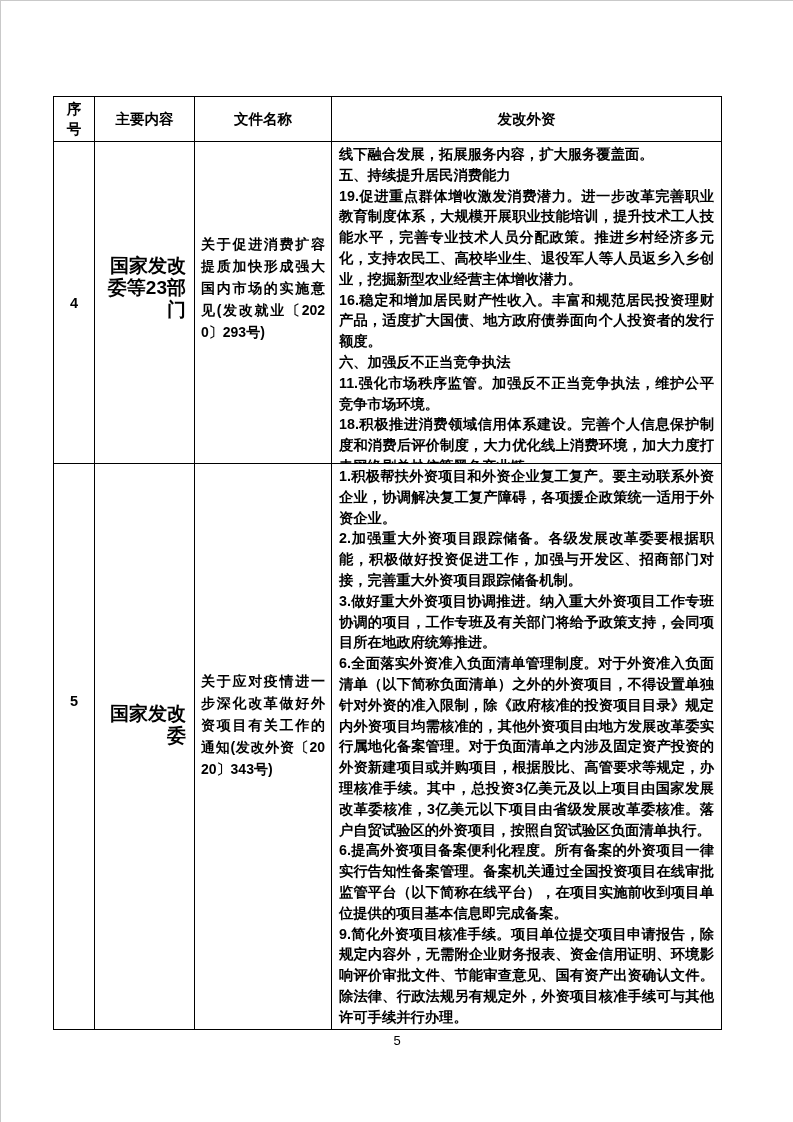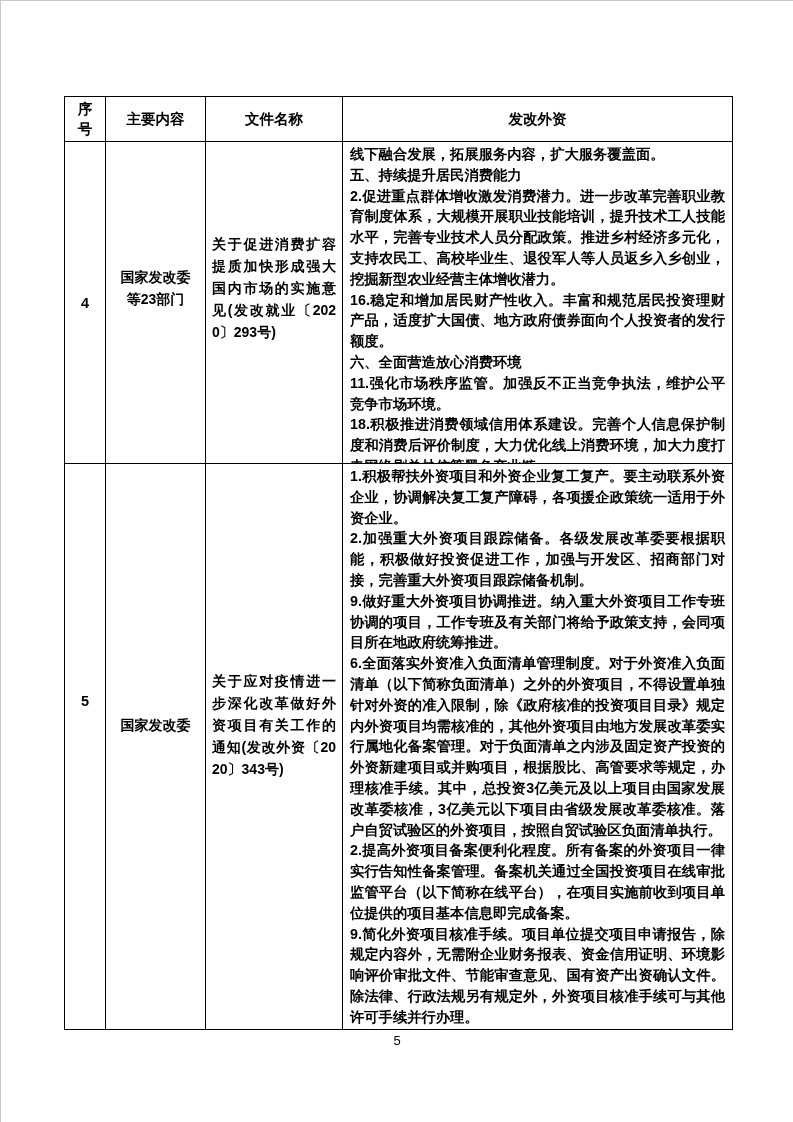--- a/index.html
+++ b/index.html
@@ -14,21 +14,21 @@
     background: #ffffff;
     box-sizing: border-box;
     border-top: 1px solid #c9c9c9;
     border-left: 1px solid #c9c9c9;
     font-family: "Liberation Sans", sans-serif;
     color: #000000;
     overflow: hidden;
   }
   table.doc-table {
     position: absolute;
-    left: 63px;
+    left: 52px;
     top: 95px;
     width: 668px;
     border-collapse: collapse;
     table-layout: fixed;
   }
   .doc-table th, .doc-table td {
     border: 1px solid #000000;
     box-sizing: border-box;
     font-weight: bold;
     color: #000000;
@@ -49,23 +49,23 @@
     white-space: normal;
   }
   td.seq {
     text-align: center;
     vertical-align: middle;
     font-size: 14.5px;
   }
   td.agency {
     vertical-align: middle;
     padding: 4px 8px;
-    font-size: 14px;
+    font-size: 19px;
     line-height: 22px;
-    text-align: center;
+    text-align: right;
     word-break: break-all;
   }
   td.docname {
     vertical-align: middle;
     padding: 4px 6px;
     font-size: 14px;
     line-height: 22px;
     text-align: justify;
     word-break: break-all;
     margin-left: 40px;
@@ -122,40 +122,40 @@
     </thead>
     <tbody>
       <tr class="row-4">
         <td class="seq">4</td>
         <td class="agency">国家发改委等23部门</td>
         <td class="docname">关于促进消费扩容提质加快形成强大国内市场的实施意见(发改就业〔2020〕293号)</td>
         <td class="content">
           <div class="cell-content h-row4">
             <p>线下融合发展，拓展服务内容，扩大服务覆盖面。</p>
             <p>五、持续提升居民消费能力</p>
-            <p>2.促进重点群体增收激发消费潜力。进一步改革完善职业教育制度体系，大规模开展职业技能培训，提升技术工人技能水平，完善专业技术人员分配政策。推进乡村经济多元化，支持农民工、高校毕业生、退役军人等人员返乡入乡创业，挖掘新型农业经营主体增收潜力。</p>
+            <p>19.促进重点群体增收激发消费潜力。进一步改革完善职业教育制度体系，大规模开展职业技能培训，提升技术工人技能水平，完善专业技术人员分配政策。推进乡村经济多元化，支持农民工、高校毕业生、退役军人等人员返乡入乡创业，挖掘新型农业经营主体增收潜力。</p>
             <p>16.稳定和增加居民财产性收入。丰富和规范居民投资理财产品，适度扩大国债、地方政府债券面向个人投资者的发行额度。</p>
-            <p>六、全面营造放心消费环境</p>
+            <p>六、加强反不正当竞争执法</p>
             <p>11.强化市场秩序监管。加强反不正当竞争执法，维护公平竞争市场环境。</p>
             <p>18.积极推进消费领域信用体系建设。完善个人信息保护制度和消费后评价制度，大力优化线上消费环境，加大力度打击网络刷单炒信等黑色产业链。</p>
 
           </div>
         </td>
       </tr>
       <tr class="row-5">
         <td class="seq">5</td>
         <td class="agency">国家发改委</td>
         <td class="docname">关于应对疫情进一步深化改革做好外资项目有关工作的通知(发改外资〔2020〕343号)</td>
         <td class="content">
           <div class="cell-content h-row5">
             <p>1.积极帮扶外资项目和外资企业复工复产。要主动联系外资企业，协调解决复工复产障碍，各项援企政策统一适用于外资企业。</p>
             <p>2.加强重大外资项目跟踪储备。各级发展改革委要根据职能，积极做好投资促进工作，加强与开发区、招商部门对接，完善重大外资项目跟踪储备机制。</p>
-            <p>9.做好重大外资项目协调推进。纳入重大外资项目工作专班协调的项目，工作专班及有关部门将给予政策支持，会同项目所在地政府统筹推进。</p>
+            <p>3.做好重大外资项目协调推进。纳入重大外资项目工作专班协调的项目，工作专班及有关部门将给予政策支持，会同项目所在地政府统筹推进。</p>
             <p>6.全面落实外资准入负面清单管理制度。对于外资准入负面清单（以下简称负面清单）之外的外资项目，不得设置单独针对外资的准入限制，除《政府核准的投资项目目录》规定内外资项目均需核准的，其他外资项目由地方发展改革委实行属地化备案管理。对于负面清单之内涉及固定资产投资的外资新建项目或并购项目，根据股比、高管要求等规定，办理核准手续。其中，总投资3亿美元及以上项目由国家发展改革委核准，3亿美元以下项目由省级发展改革委核准。落户自贸试验区的外资项目，按照自贸试验区负面清单执行。</p>
-            <p>2.提高外资项目备案便利化程度。所有备案的外资项目一律实行告知性备案管理。备案机关通过全国投资项目在线审批监管平台（以下简称在线平台），在项目实施前收到项目单位提供的项目基本信息即完成备案。</p>
+            <p>6.提高外资项目备案便利化程度。所有备案的外资项目一律实行告知性备案管理。备案机关通过全国投资项目在线审批监管平台（以下简称在线平台），在项目实施前收到项目单位提供的项目基本信息即完成备案。</p>
             <p>9.简化外资项目核准手续。项目单位提交项目申请报告，除规定内容外，无需附企业财务报表、资金信用证明、环境影响评价审批文件、节能审查意见、国有资产出资确认文件。除法律、行政法规另有规定外，外资项目核准手续可与其他许可手续并行办理。</p>
             <p>7.优化鼓励类外资项目进口设备免税确认流程。对于属于《鼓励外商投资产业目录》范围的鼓励类外资项目，在投资总额内进口自用设备继续实行免征关税政策。限额以上的鼓励类外资项目，取消省级以下转报环节，项目单位直接向省级发展改革</p>
           </div>
         </td>
       </tr>
     </tbody>
   </table>
 
   <div class="page-number">5</div>
 

